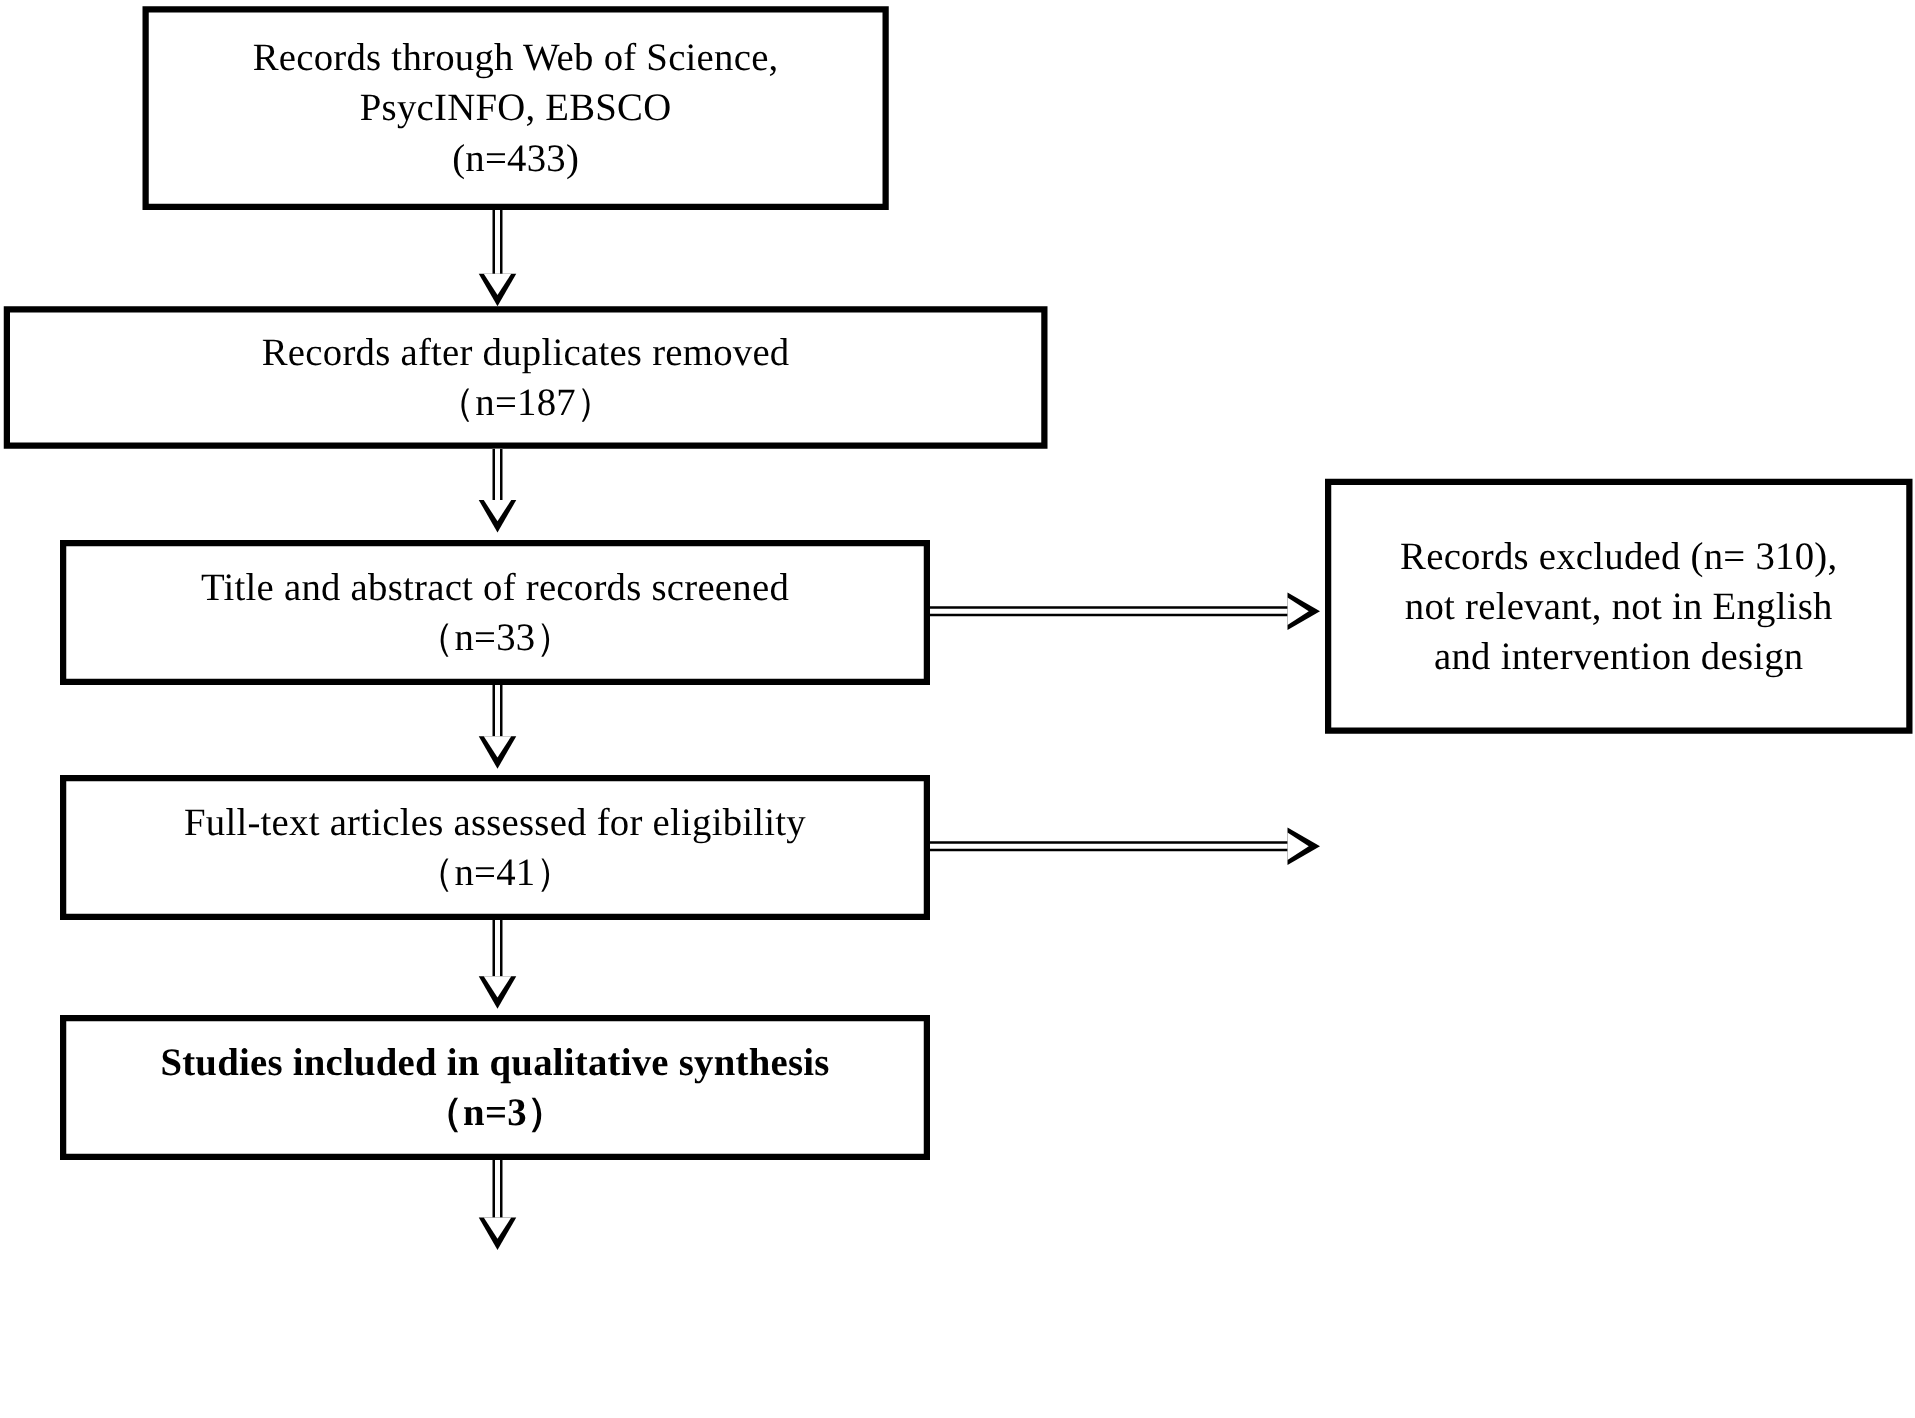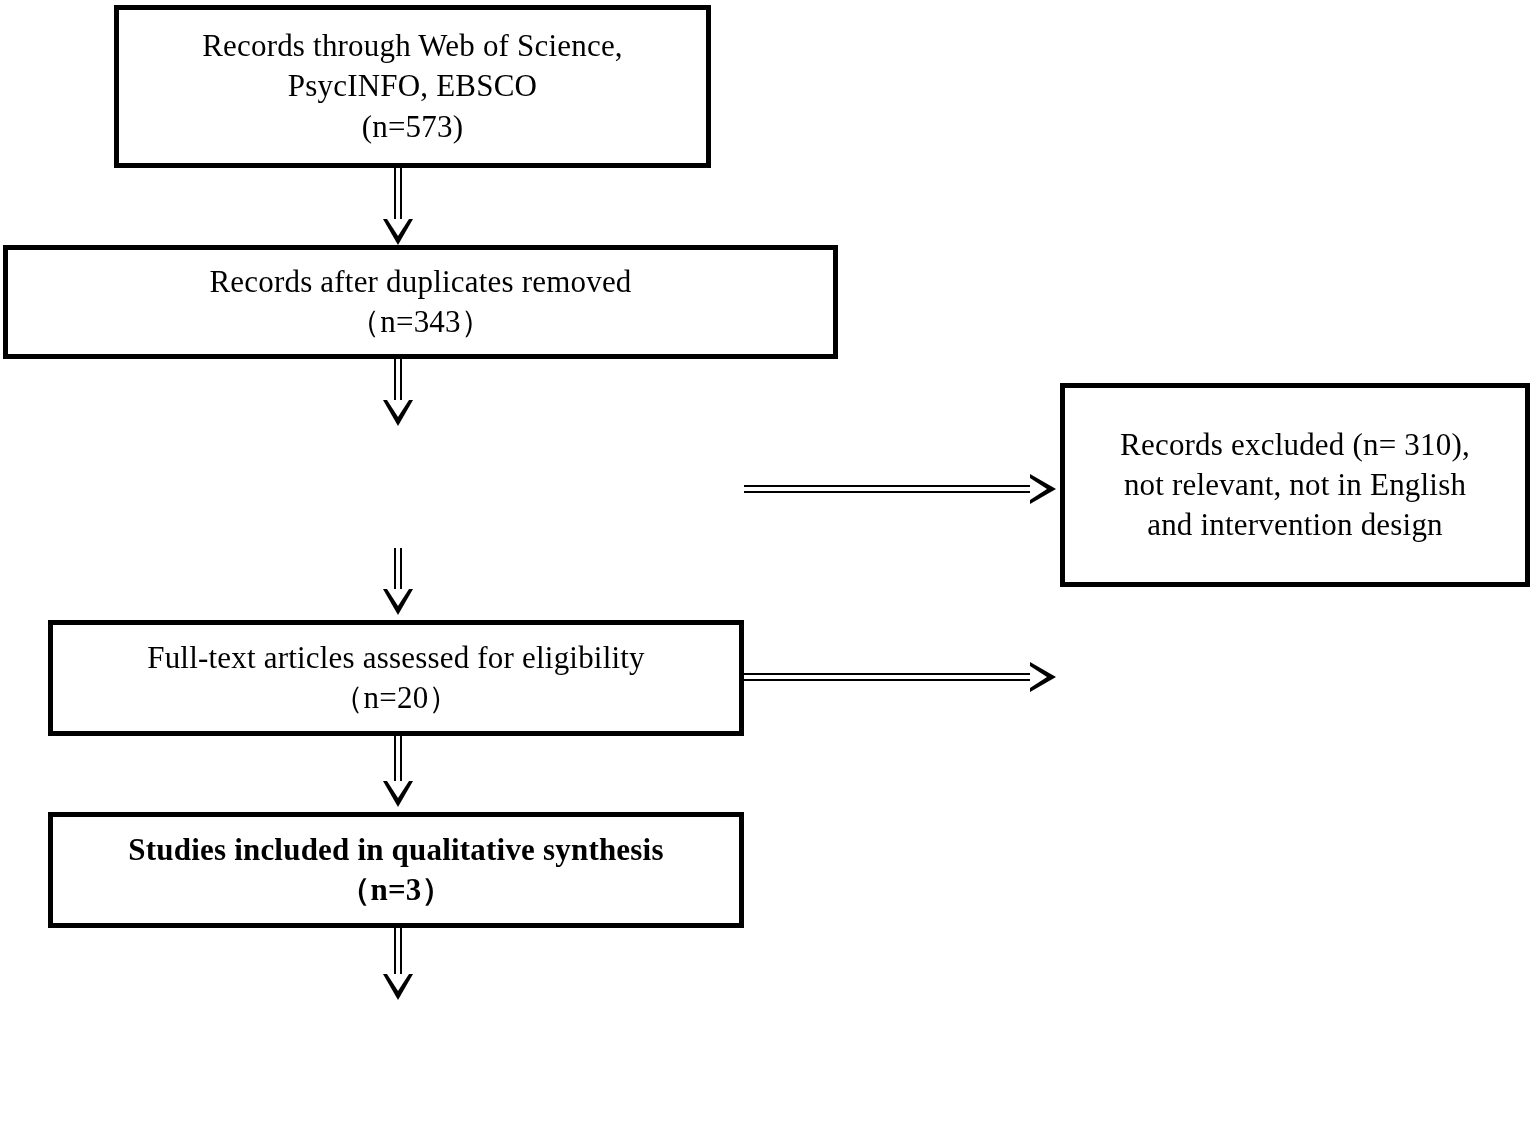--- a/index.html
+++ b/index.html
@@ -93,50 +93,54 @@
   }
 </style>
 </head>
 <body>
 
 <div id="canvas">
 
   <div class="box" style="left:114px; top:5px; width:597px; height:163px;">
     <div class="txt">Records through Web of Science,
 PsycINFO, EBSCO
-(n=573)</div>
+(n=433)</div>
   </div>
 
   <div class="vline" style="left:394px; top:168px; height:58px;"></div>
   <div class="varrow" style="left:383px; top:219px;"></div>
 
   <div class="box" style="left:3px; top:245px; width:835px; height:114px;">
     <div class="txt">Records after duplicates removed
-（n=343）</div>
+（n=187）</div>
   </div>
 
   <div class="vline" style="left:394px; top:359px; height:46px;"></div>
   <div class="varrow" style="left:383px; top:400px;"></div>
 
+  <div class="box" style="left:48px; top:432px; width:696px; height:116px;">
+    <div class="txt">Title and abstract of records screened
+（n=33）</div>
+  </div>
 
   <div class="hline" style="left:744px; top:485px; width:292px;"></div>
   <div class="harrow" style="left:1030px; top:474px;"></div>
 
   <div class="box" style="left:1060px; top:383px; width:470px; height:204px;">
     <div class="txt">Records excluded (n= 310),
 not relevant, not in English
 and intervention design</div>
   </div>
 
   <div class="vline" style="left:394px; top:548px; height:48px;"></div>
   <div class="varrow" style="left:383px; top:589px;"></div>
 
   <div class="box" style="left:48px; top:620px; width:696px; height:116px;">
     <div class="txt">Full-text articles assessed for eligibility
-（n=20）</div>
+（n=41）</div>
   </div>
 
   <div class="hline" style="left:744px; top:673px; width:292px;"></div>
   <div class="harrow" style="left:1030px; top:662px;"></div>
 
 
   <div class="vline" style="left:394px; top:736px; height:52px;"></div>
   <div class="varrow" style="left:383px; top:781px;"></div>
 
   <div class="box" style="left:48px; top:812px; width:696px; height:116px;font-weight:bold;">

